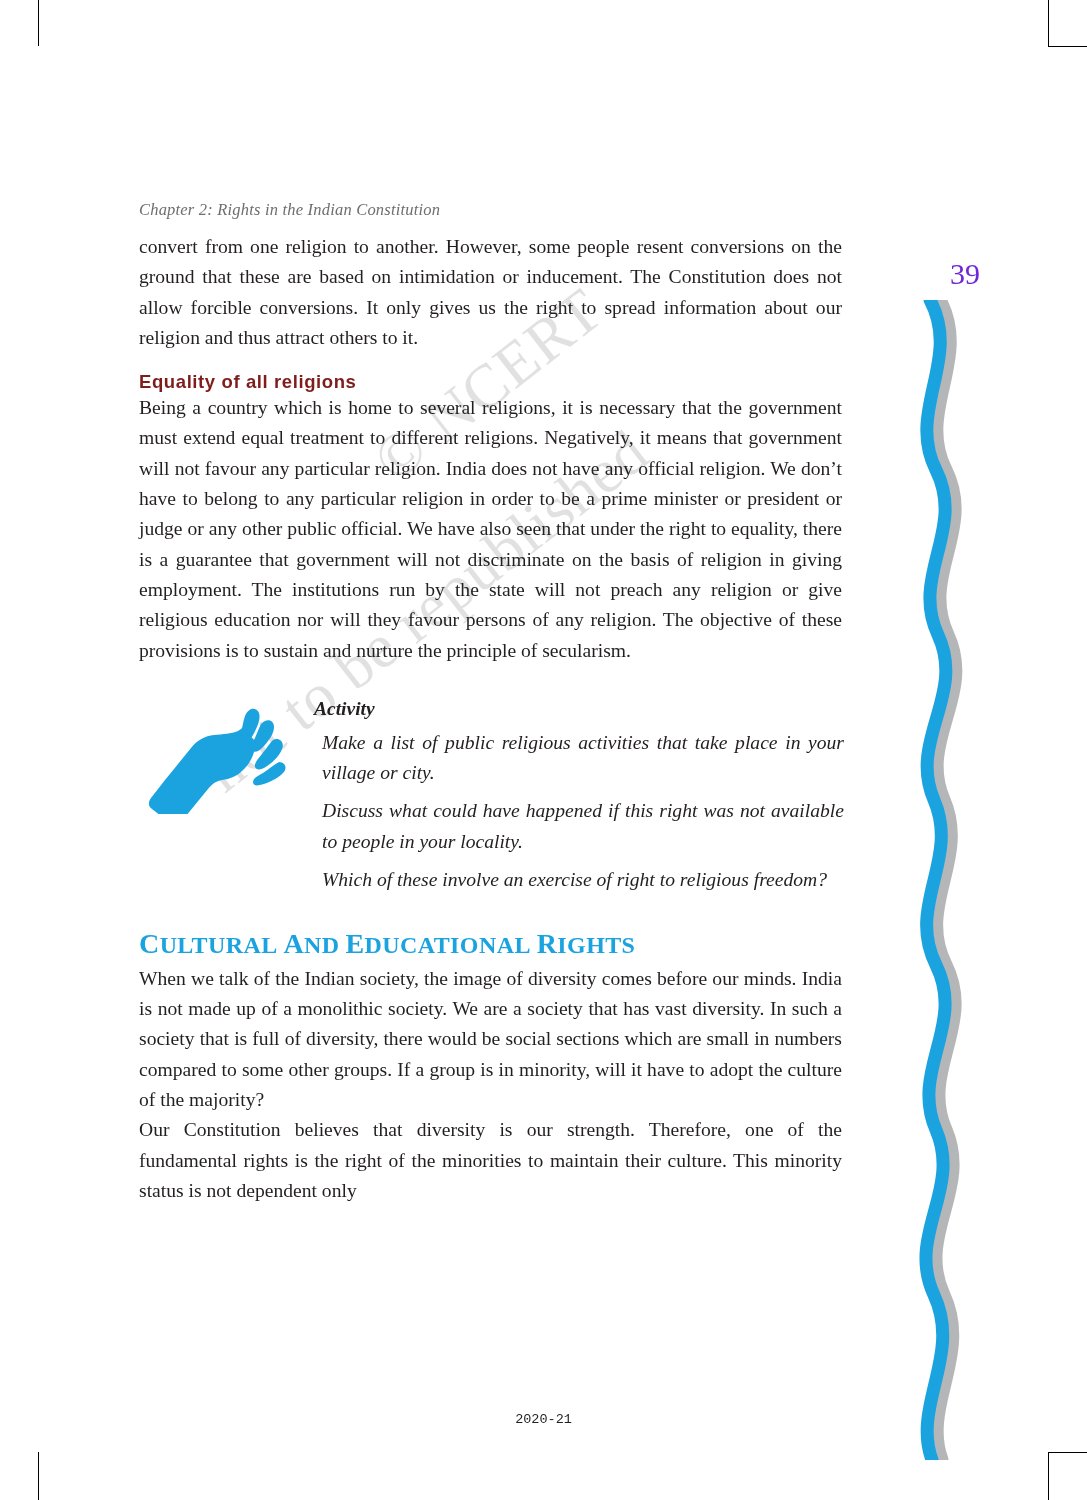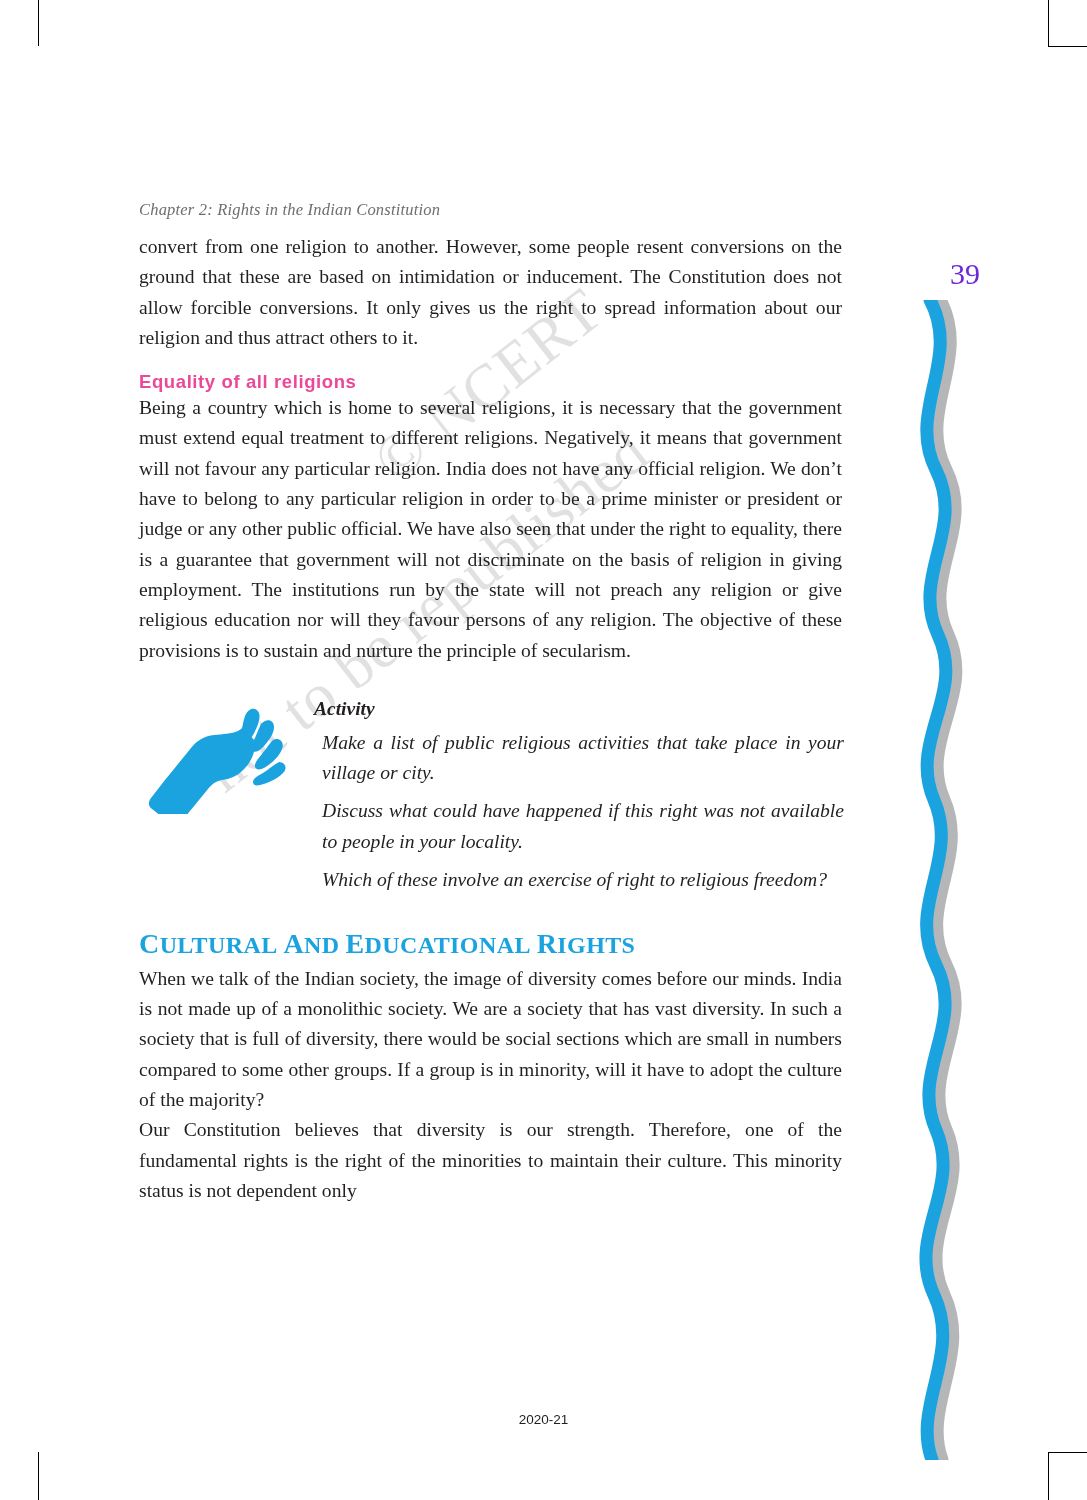--- a/index.html
+++ b/index.html
@@ -69,21 +69,21 @@
     text-align: justify;
     color: #231f20;
     font-family: "Liberation Serif", serif;
   }
 
   .sub-head {
     margin: 18px 0 0 0;
     font-family: "Liberation Sans", sans-serif;
     font-weight: bold;
     font-size: 18.5px;
-    color: #ec4899;
+    color: #7f1d1d;
     letter-spacing: 0.6px;
   }
 
   
   .activity-wrap {
     position: relative;
     margin-top: 32px;
     min-height: 200px;
   }
   .hand-icon {
@@ -126,21 +126,21 @@
   .section-head .cap { font-size: 28px; }
   .section-head .sc { font-size: 24px; }
 
   
   .footer {
     position: absolute;
     left: 0;
     top: 1412px;
     width: 1087px;
     text-align: center;
-    font-family: Liberation Sans, sans-serif;
+    font-family: Liberation Mono, monospace;
     font-size: 13.5px;
     color: #231f20;
   }
 
   
   .wave-band {
     position: absolute;
     left: 900px;
     top: 300px;
     width: 120px;

